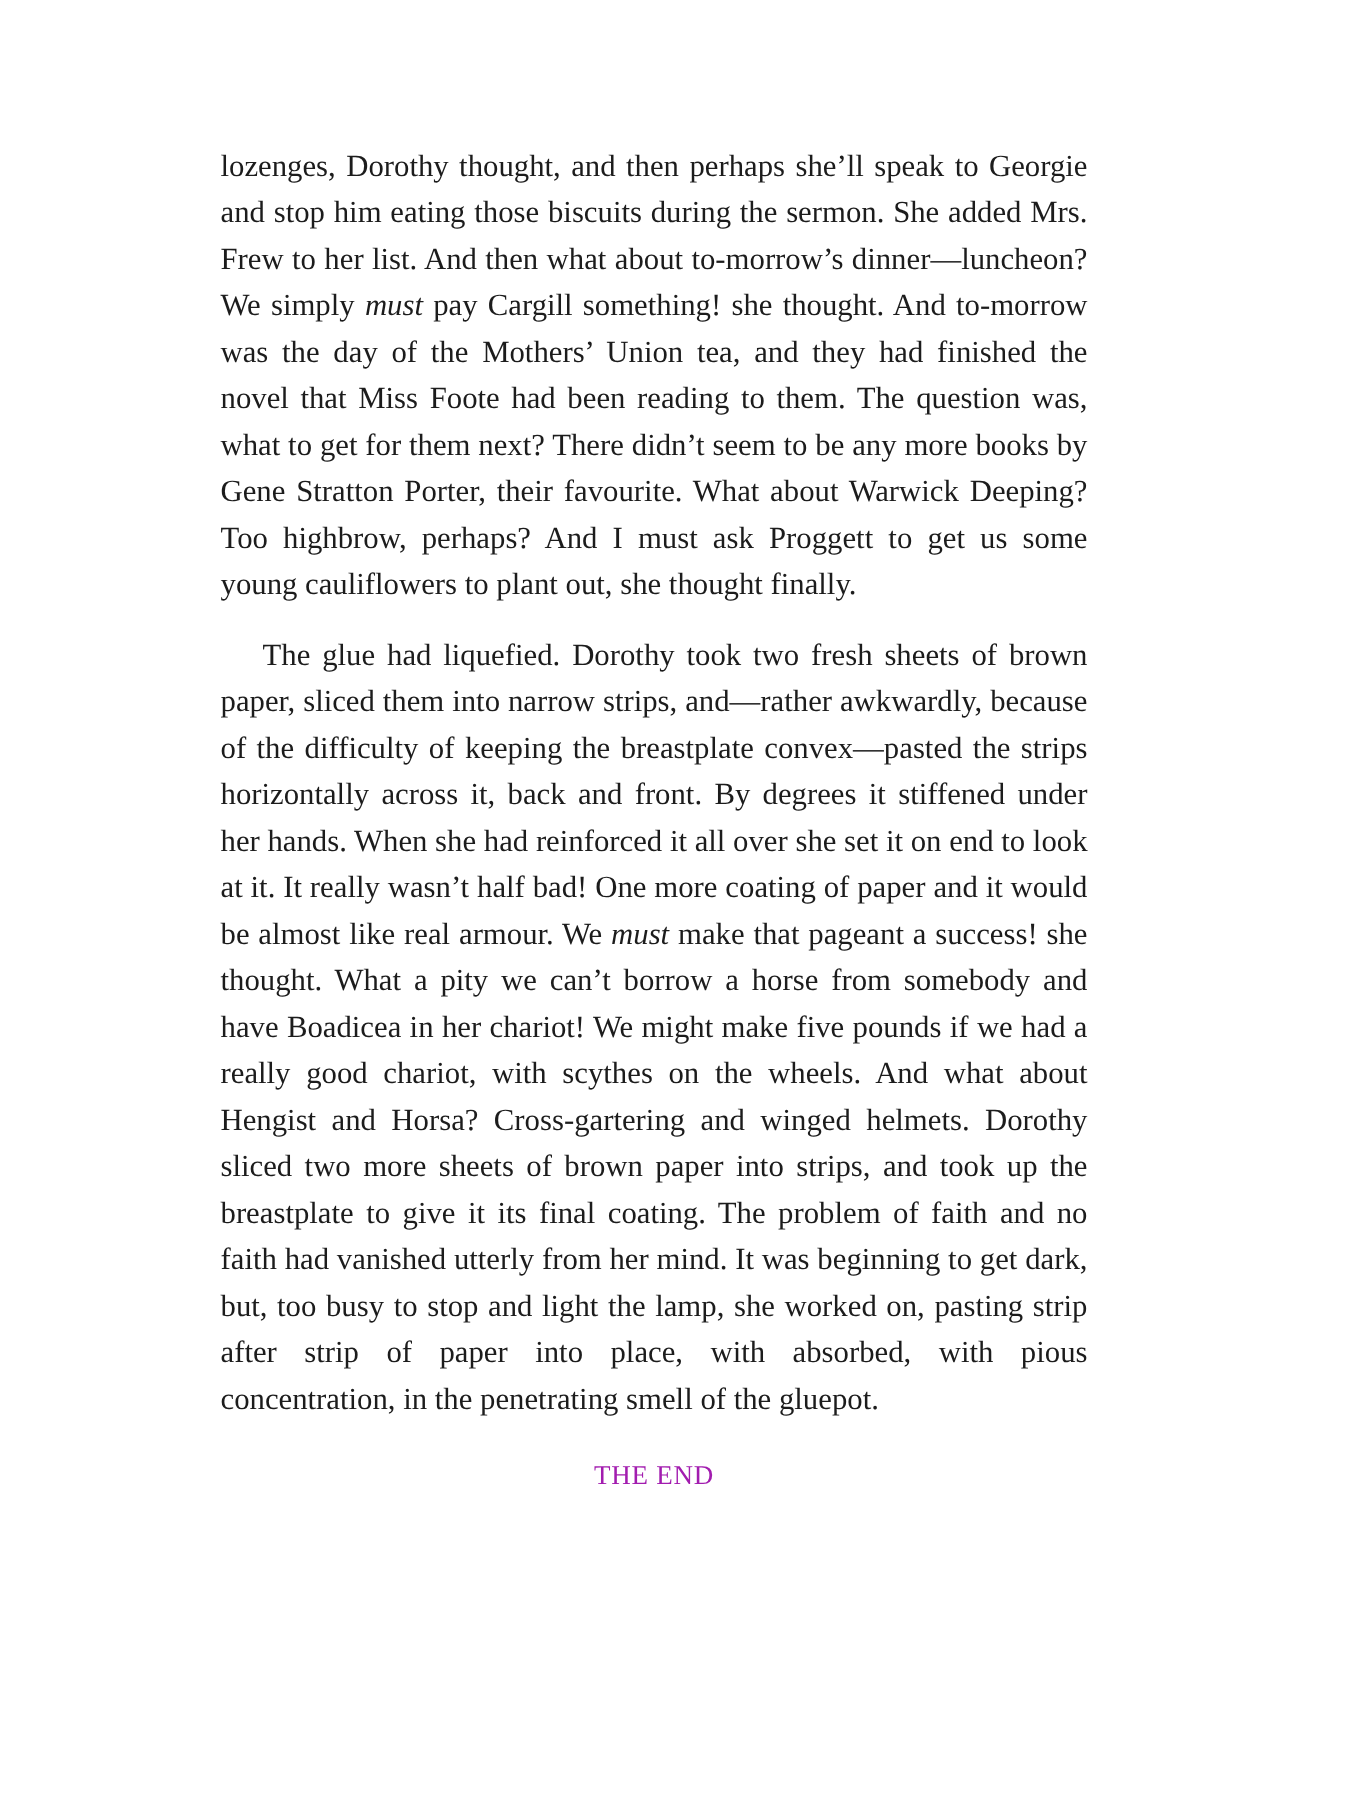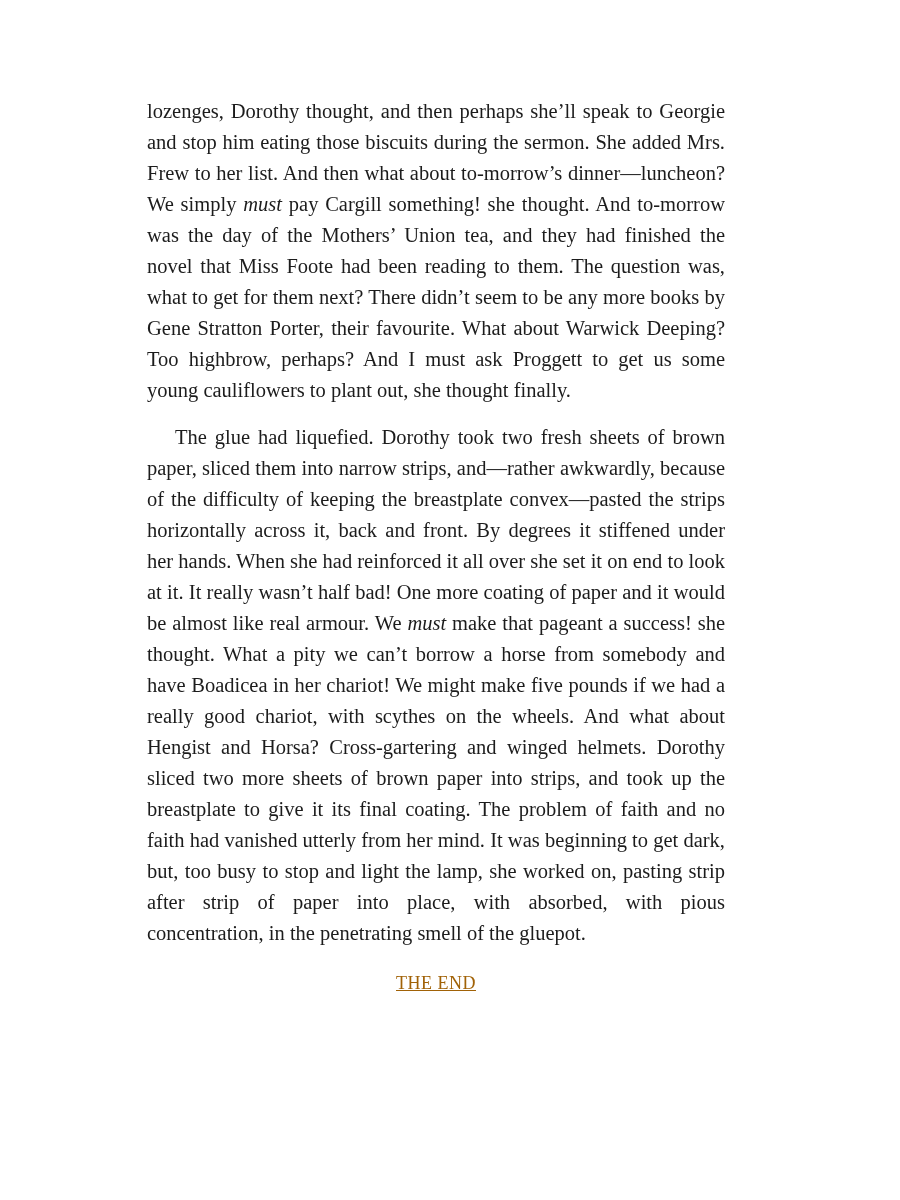--- a/index.html
+++ b/index.html
@@ -37,22 +37,21 @@
   }
   .para em {
     font-style: italic;
   }
   .the-end {
     margin-top: 22px;
     font-size: 18px;
     line-height: 24px;
     text-align: center;
     letter-spacing: 0.5px;
-    color: #a16207;
-    text-decoration: underline;
+    color: #a21caf;
   }
 </style>
 </head>
 <body>
 
 <div class="page">
   <div class="text-block">
 
     <p class="para"><span>lozenges, Dorothy thought, and then perhaps she’ll speak to Georgie and stop him eating those biscuits during the sermon. She added Mrs. Frew to her list. And then what about to-morrow’s dinner—luncheon? We simply </span><em>must</em><span> pay Cargill something! she thought. And to-morrow was the day of the Mothers’ Union tea, and they had finished the novel that Miss Foote had been reading to them. The question was, what to get for them next? There didn’t seem to be any more books by Gene Stratton Porter, their favourite. What about Warwick Deeping? Too highbrow, perhaps? And I must ask Proggett to get us some young cauliflowers to plant out, she thought finally.</span></p>
 

